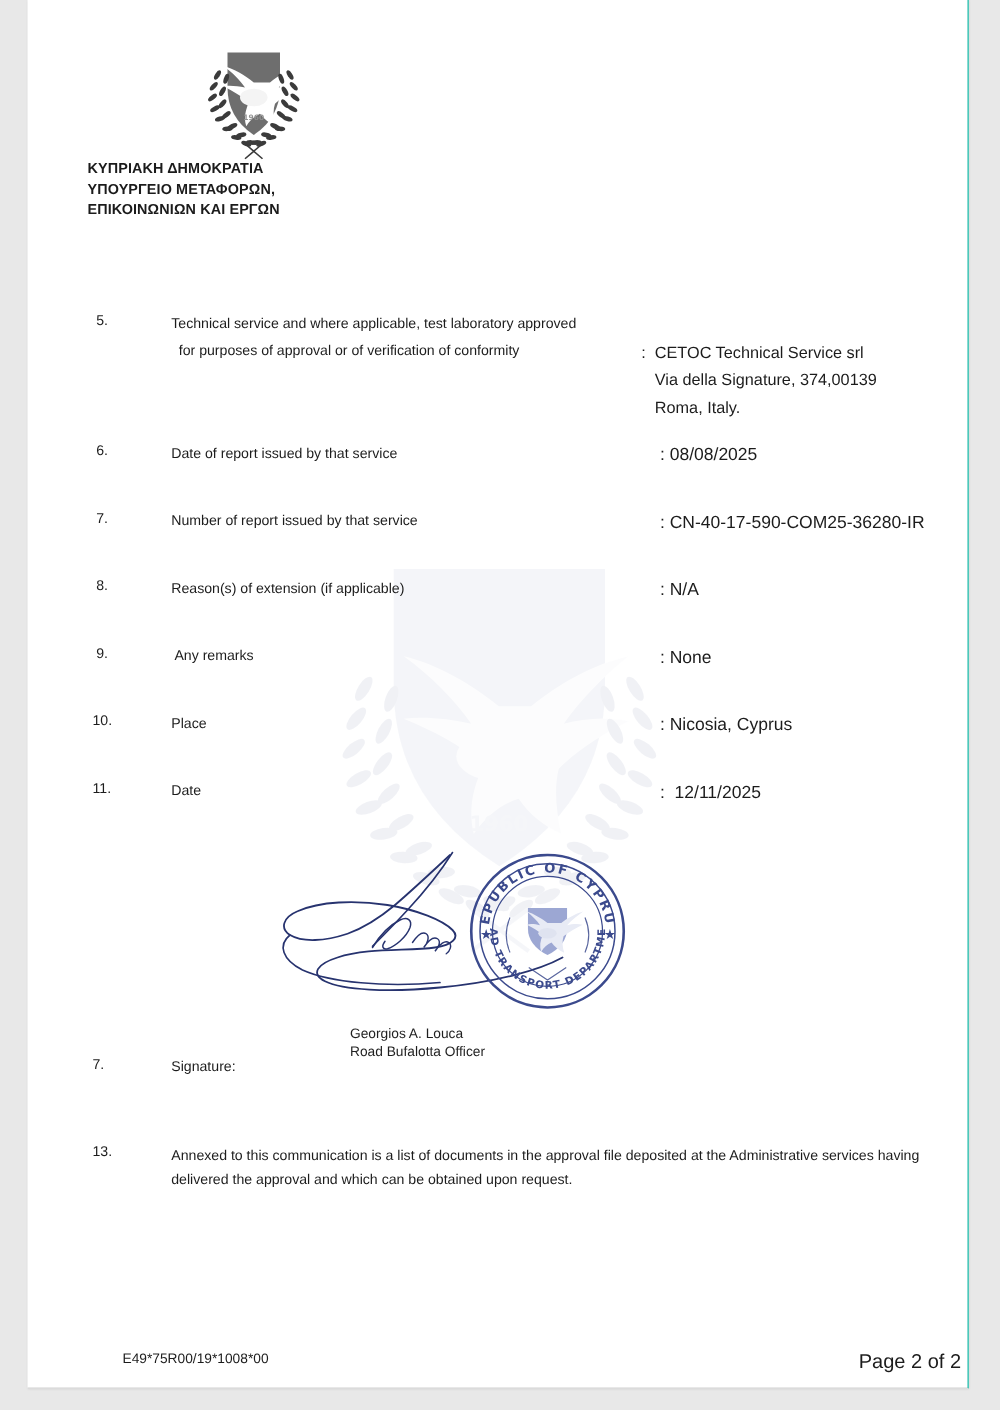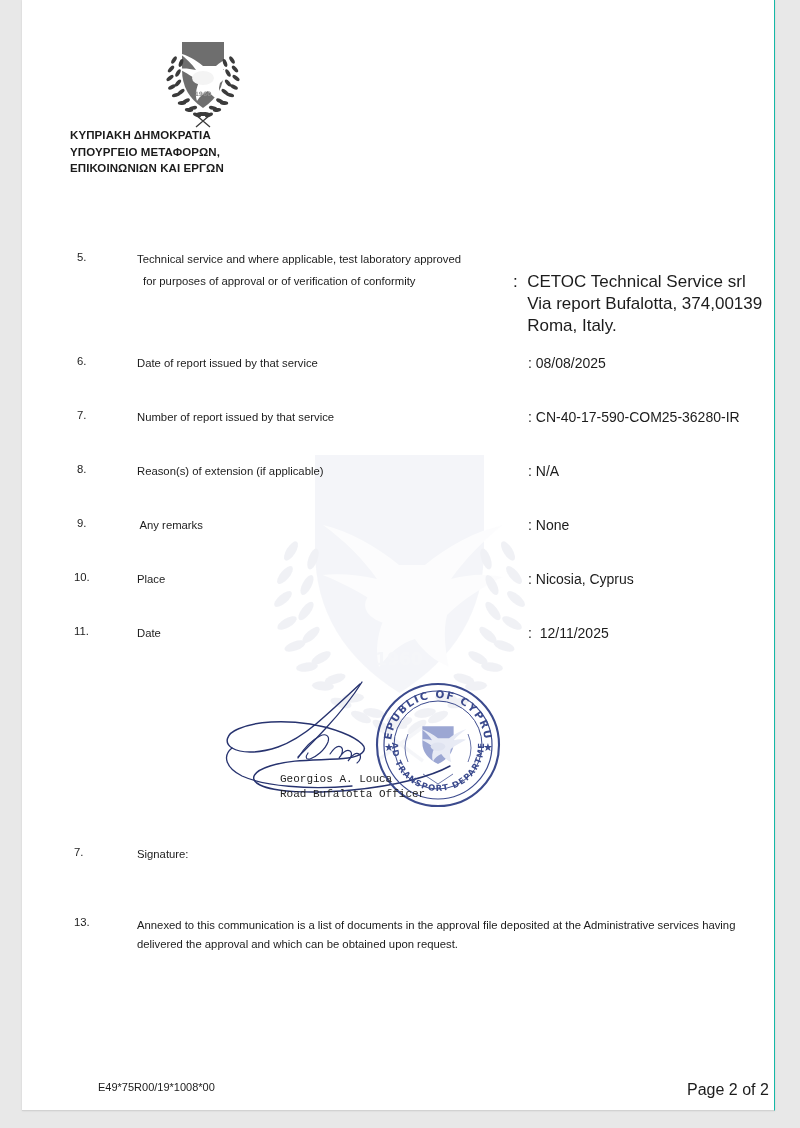--- a/index.html
+++ b/index.html
@@ -96,21 +96,21 @@
     left: 115px;
     font-size: 11.3px;
     color: #1c1c1c;
     line-height: 17px;
     white-space: pre;
   }
   .label.indent { left: 121px; }
   .value {
     position: absolute;
     left: 491px;
-    font-size: 17px;
+    font-size: 13px;
     color: #1c1c1c;
     line-height: 17px;
     white-space: pre;
   }
   .vline {
     position: absolute;
     left: 506px;
     font-size: 14px;
     color: #1c1c1c;
     line-height: 17px;
@@ -131,26 +131,26 @@
     position: absolute;
     left: 190px;
     top: 662px;
     width: 310px;
     height: 150px;
     z-index: 3;
   }
   .sig-name {
     position: absolute;
     left: 258px;
-    top: 772px;
+    top: 820px;
     font-size: 11px;
     color: #1f1f1f;
     line-height: 14.5px;
     z-index: 3;
-    font-family: Liberation Mono, monospace;
+    font-family: Liberation Sans, sans-serif;
   }
 
   
   .foot-left {
     position: absolute;
     left: 48px;
     top: 1081px;
     font-size: 11px;
     color: #1c1c1c;
     z-index: 2;
@@ -443,21 +443,21 @@
     <div>ΕΠΙΚΟΙΝΩΝΙΩΝ ΚΑΙ ΕΡΓΩΝ</div>
   </div>
 
   <div class="rows">
 
     <div class="row" style="top:251px;">
       <div class="num">5.</div>
       <div class="label" style="top:0px;">Technical service and where applicable, test laboratory approved</div>
       <div class="label indent" style="top:22px;">for purposes of approval or of verification of conformity</div>
       <div class="value" style="top:22px;">:  CETOC Technical Service srl</div>
-      <div class="value" style="top:44px;">   Via report Bufalotta, 374,00139</div>
+      <div class="value" style="top:44px;">   Via della Signature, 374,00139</div>
       <div class="value" style="top:66px;">   Roma, Italy.</div>
     </div>
 
     <div class="row" style="top:355px;">
       <div class="num">6.</div>
       <div class="label">Date of report issued by that service</div>
       <div class="vline">: 08/08/2025</div>
     </div>
 
     <div class="row" style="top:409px;">

